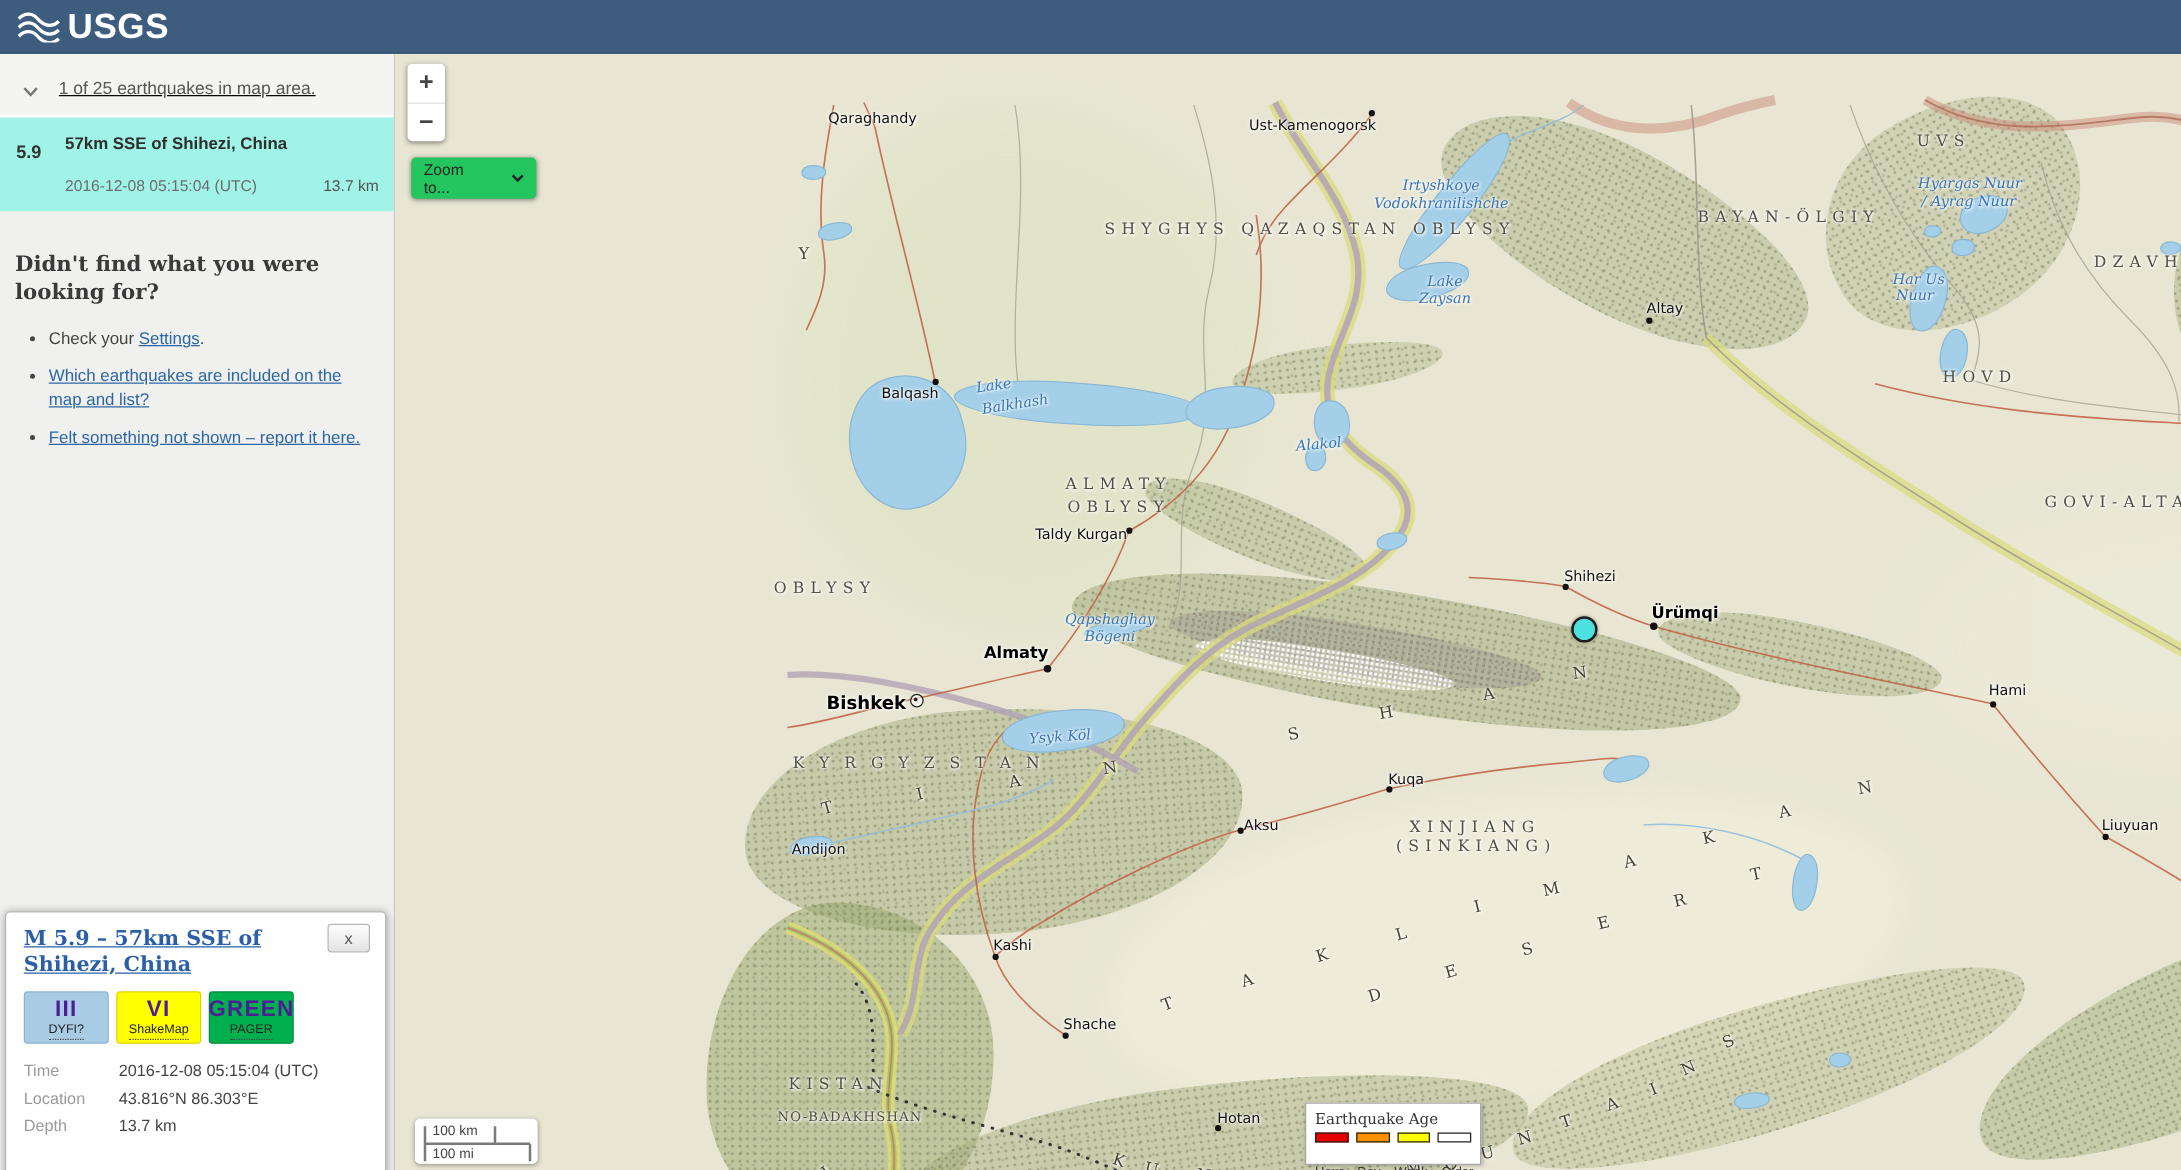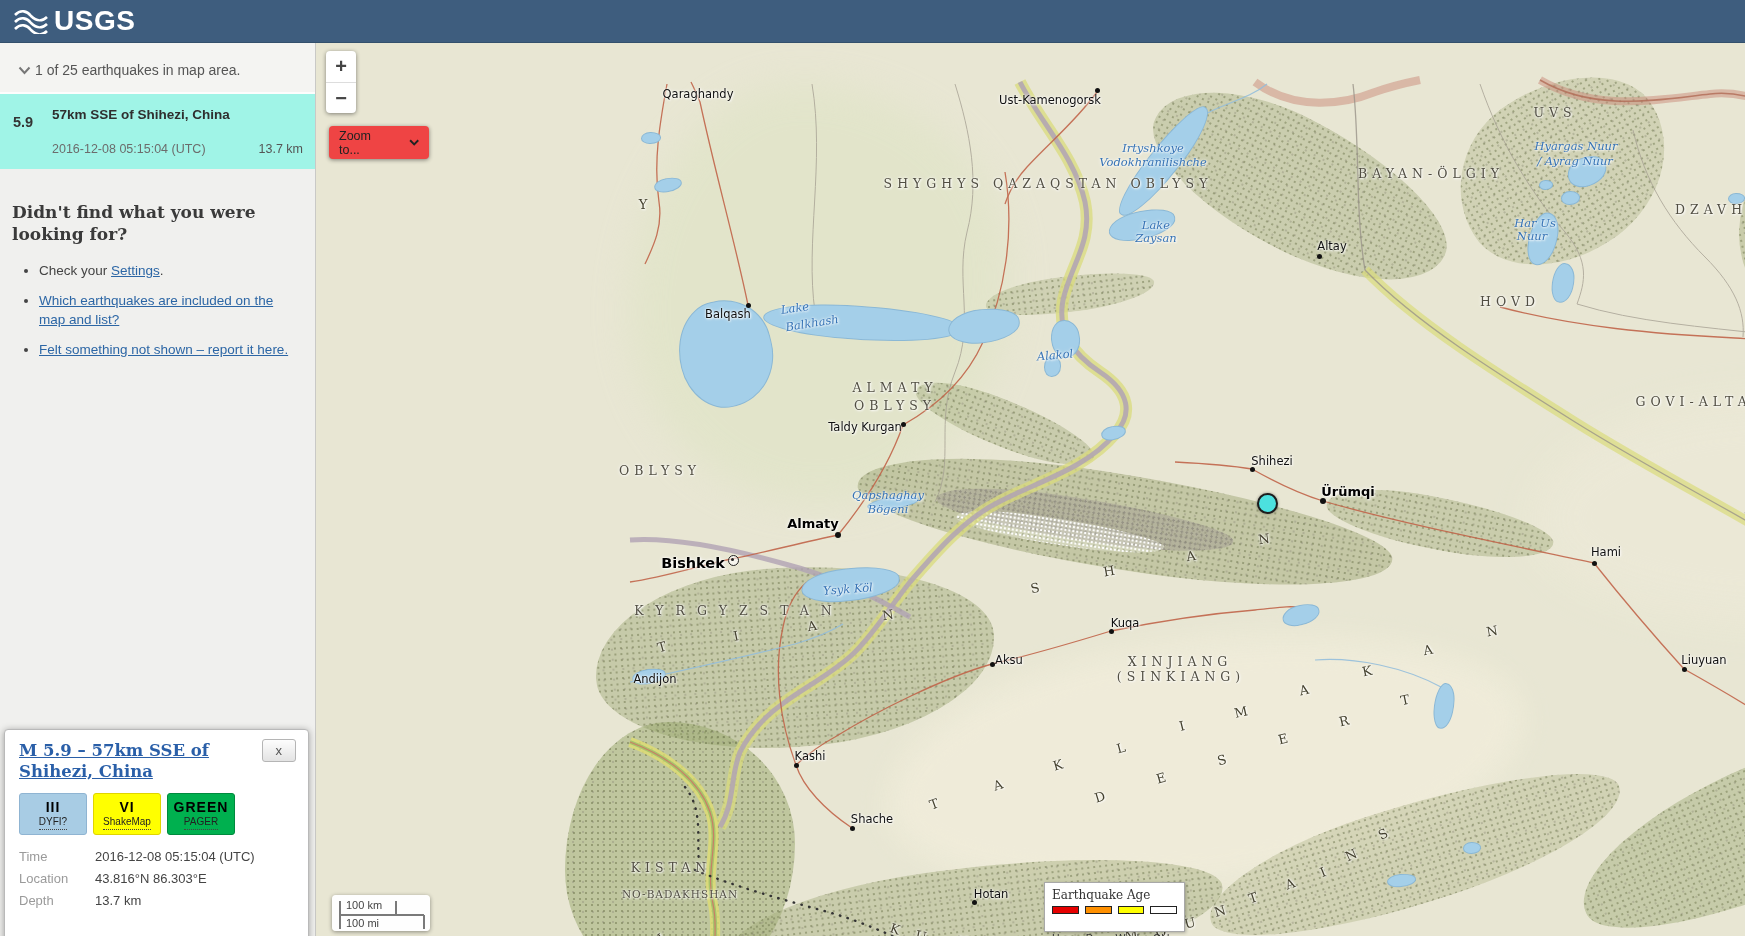--- a/index.html
+++ b/index.html
@@ -10,21 +10,21 @@
   #header{position:absolute;left:0;top:0;width:1745px;height:42px;background:#3e5d7e;
           border-bottom:1px solid #33506c;z-index:70;display:flex;align-items:center;}
   #logo{display:flex;align-items:center;margin-left:13px;gap:5px;}
   #logo-text{color:#fff;font-weight:bold;font-size:28px;letter-spacing:.5px;font-family:"Liberation Sans",sans-serif;}
 
   
   #sidebar{position:absolute;left:0;top:42px;width:315px;height:894px;background:#f0f0ee;
            border-right:1px solid #c9c9c6;z-index:40;}
   #sidebar .top{background:#f4f4f2;padding:20px 12px 14px 12px;}
   #sidebar h1{margin:0 0 20px 0;font:700 19.5px "DejaVu Serif","Liberation Serif",serif;color:#3a3a3a;line-height:1.28;width:270px;}
-  #count-row{display:flex;align-items:center;gap:4px;padding-left:6px;}
+  #count-row{display:flex;align-items:flex-end;gap:16px;padding-left:6px;text-decoration:underline;}
   #count-row .txt{font-size:14px;color:#555;}
   .quake-item{position:relative;padding:13px 12px 13px 52px;border-top:2px solid #fdfdfd;cursor:pointer;}
   .quake-item.selected{background:#a0f4e7;}
   .quake-item .mag{position:absolute;left:13px;top:20px;font-weight:700;font-size:14.5px;color:#333;}
   .quake-item .qtitle{font-weight:700;font-size:13.5px;color:#2f2f2f;margin-bottom:20px;}
   .quake-item .row2{display:flex;justify-content:space-between;}
   .quake-item .qtime{font-size:12.5px;color:#6c6c6c;}
   .quake-item .qdepth{font-size:12.5px;color:#555;}
   #help{padding:32px 16px 0 12px;}
   #help h2{margin:0 0 16px 0;font:700 17px "DejaVu Serif","Liberation Serif",serif;color:#3a3a3a;line-height:1.3;}
@@ -35,21 +35,21 @@
   
   #popup{position:absolute;left:4px;top:729px;width:275px;height:230px;background:#fff;border:1px solid #b9b9b9;
          border-radius:4px;box-shadow:0 1px 7px rgba(0,0,0,.35);z-index:60;padding:10px 14px;}
   #popup-title{display:inline-block;width:225px;font:700 16.5px "DejaVu Serif","Liberation Serif",serif;
                color:#2a5fa8;text-decoration:underline;line-height:1.28;cursor:pointer;}
   #popup-close{position:absolute;right:12px;top:9px;padding:3px 13px;font-size:13px;color:#555;
                border:1px solid #b5b5b5;border-radius:3px;background:linear-gradient(#fdfdfd,#e3e3e3);cursor:pointer;}
   #badges{display:flex;gap:6px;margin-top:11px;}
   .badge{width:66px;height:40px;border-radius:3px;display:flex;flex-direction:column;align-items:center;
          justify-content:center;border:1px solid;cursor:pointer;}
-  .badge .v{font-weight:700;font-size:14px;color:#000000;line-height:1.15;letter-spacing:1px;}
+  .badge .v{font-weight:700;font-size:18px;color:#4c1d95;line-height:1.15;letter-spacing:1px;}
   .badge .l{font-size:10px;color:#222;border-bottom:1px dotted #444;line-height:1.35;}
   #popup-details{margin-top:14px;}
   #popup-details .drow{display:flex;margin-bottom:7px;}
   #popup-details .dlabel{width:76px;font-size:13px;color:#9a9a9a;}
   #popup-details .dvalue{font-size:13px;color:#444;}
 
   
   #map-viewport{position:absolute;left:315px;top:42px;right:0;bottom:0;z-index:1;cursor:grab;}
   #terrain,#lakes,#map-layer,#dots{position:absolute;left:0;top:0;width:1745px;height:936px;pointer-events:none;}
   #terrain{z-index:2;} #borders{position:absolute;left:0;top:0;z-index:4;pointer-events:none;}
@@ -74,21 +74,21 @@
   .ring i{position:absolute;left:2.5px;top:2.5px;width:3px;height:3px;background:#222;border-radius:50%;}
   #quake-marker{position:absolute;width:17px;height:17px;border-radius:50%;border:2px solid #1d1d1d;
                 z-index:8;cursor:pointer;pointer-events:auto;box-shadow:0 0 3px rgba(0,0,0,.4);}
 
   
   #zoomctl{position:absolute;left:326px;top:51px;width:30px;height:62px;background:#fff;border-radius:4px;
            box-shadow:0 1px 4px rgba(0,0,0,.45);z-index:30;overflow:hidden;}
   #zoomctl .zbtn{width:30px;height:31px;display:flex;align-items:center;justify-content:center;
                  font-size:20px;font-weight:700;color:#444;cursor:pointer;}
   #zoomctl .zbtn:first-child{border-bottom:1px solid #ddd;}
-  #zoomto{position:absolute;left:329px;top:126px;width:100px;height:33px;background:#ef4444;border-radius:4px;
+  #zoomto{position:absolute;left:329px;top:126px;width:100px;height:33px;background:#22c55e;border-radius:4px;
           box-shadow:0 1px 4px rgba(0,0,0,.45);z-index:30;display:flex;align-items:center;
           justify-content:space-between;padding:0 10px;font-size:12.5px;color:#222;cursor:pointer;box-sizing:border-box;gap:28px;}
 
   
   #scalebar{position:absolute;left:332px;top:895px;width:98px;height:36px;background:rgba(255,255,255,.96);
             border-radius:4px;box-shadow:0 1px 4px rgba(0,0,0,.4);z-index:30;}
   #scalebar .slabel{position:absolute;font-size:11px;color:#444;}
 
   
   #legend{position:absolute;left:1044px;top:882px;width:141px;height:50px;background:#fff;border:1px solid #a8a8a8;
@@ -215,21 +215,21 @@
       <span class="ml nt" style="left: 841px; top: 183px; transform: translate(-50%, -50%);">Lake</span>
       <span class="ml nt" style="left: 841px; top: 196px; transform: translate(-50%, -50%);">Zaysan</span>
       <span class="ml rg" style="left: 1240px; top: 70px; transform: translate(-50%, -50%);">UVS</span>
       <span class="ml nt" style="left: 1261px; top: 104px; transform: translate(-50%, -50%);">Hyargas Nuur</span>
       <span class="ml nt" style="left: 1260px; top: 119px; transform: translate(-50%, -50%);">/ Ayrag Nuur</span>
       <span class="ml rg" style="left: 1116px; top: 131px; transform: translate(-50%, -50%);">BAYAN-ÖLGIY</span>
       <span class="ml rg" style="left: 1411px; top: 167px; transform: translate(-50%, -50%);">DZAVHAN</span>
       <span class="ml nt" style="left: 1220px; top: 181px; transform: translate(-50%, -50%);">Har Us</span>
       <span class="ml nt" style="left: 1217px; top: 194px; transform: translate(-50%, -50%);">Nuur</span>
       <span class="ml ct" style="left: 1017px; top: 204px; transform: translate(-50%, -50%);">Altay</span>
-      <span class="ml rg" style="left: 1195px; top: 259px; transform: translate(-50%, -50%);">HOVD</span>
+      <span class="ml rg" style="left: 1269px; top: 259px; transform: translate(-50%, -50%);">HOVD</span>
       <span class="ml ct" style="left: 413px; top: 272px; transform: translate(-50%, -50%);">Balqash</span>
       <span class="ml nt" style="left: 480px; top: 266px; transform: translate(-50%, -50%) rotate(-8deg);">Lake</span>
       <span class="ml nt" style="left: 497px; top: 281px; transform: translate(-50%, -50%) rotate(-9deg);">Balkhash</span>
       <span class="ml nt" style="left: 740px; top: 313px; transform: translate(-50%, -50%) rotate(-5deg);">Alakol</span>
       <span class="ml rg" style="left: 1385px; top: 359px; transform: translate(-50%, -50%);">GOVI-ALTAY</span>
       <span class="ml rg" style="left: 580px; top: 345px; transform: translate(-50%, -50%);">ALMATY</span>
       <span class="ml rg" style="left: 580px; top: 363px; transform: translate(-50%, -50%);">OBLYSY</span>
       <span class="ml ct" style="left: 550px; top: 385px; transform: translate(-50%, -50%);">Taldy Kurgan</span>
       <span class="ml rg" style="left: 345px; top: 428px; transform: translate(-50%, -50%);">OBLYSY</span>
       <span class="ml nt" style="left: 573px; top: 453px; transform: translate(-50%, -50%);">Qapshaghay</span>

